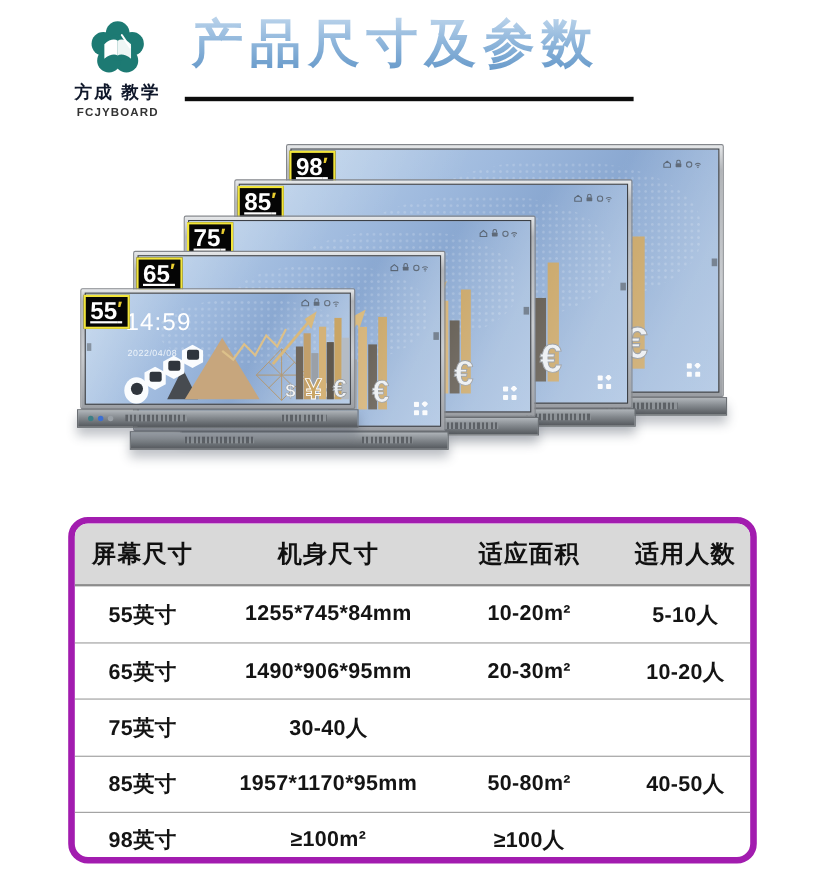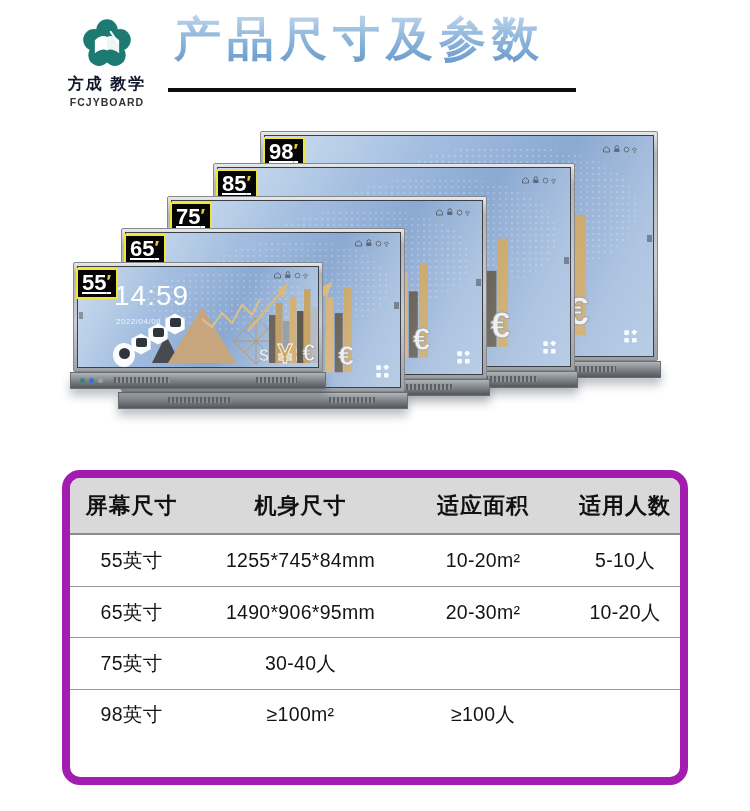--- a/index.html
+++ b/index.html
@@ -54,43 +54,43 @@
 
   .icons-tr{position:absolute;top:4%;right:4%;width:36px;height:8px;opacity:.85;}
   .grid-br{position:absolute;right:4%;bottom:6%;width:13px;height:13px;opacity:.95;}
   .side-sq{position:absolute;right:1px;top:45%;width:5px;height:7px;background:#2c3238;opacity:.6;}
   .side-sq-l{position:absolute;left:1px;top:45%;width:4px;height:7px;background:#2c3238;opacity:.5;}
 
   .chart-slot{position:absolute;left:45%;bottom:8%;width:46%;height:62%;}
   .chart-slot svg,.scene-slot svg,.icons-tr svg,.grid-br svg{width:100%;height:100%;display:block;}
 
   
-  .clock{position:absolute;left:36px;top:13px;color:#fff;font-size:28px;font-weight:300;letter-spacing:1px;z-index:2;}
+  .clock{position:absolute;left:36px;top:13px;color:#fff;font-size:22px;font-weight:300;letter-spacing:1px;z-index:2;}
   .clock-date{position:absolute;left:38px;top:50px;color:#eef4fa;font-size:8px;letter-spacing:.5px;z-index:2;}
   .clock-week{position:absolute;left:38px;top:62px;color:#eef4fa;font-size:8px;z-index:2;margin-top:48px;}
   .hex{position:absolute;width:22px;height:24px;background:#fafcfe;z-index:2;
        clip-path:polygon(50% 6%,94% 28%,94% 72%,50% 94%,6% 72%,6% 28%);}
   .hex i{position:absolute;left:50%;top:46%;width:11px;height:9px;margin:-5px 0 0 -5.5px;
        background:#2f353d;border-radius:2px;}
   .app1{left:35px;top:76px;border-radius:50%;clip-path:none;}
   .app1 i{width:11px;height:11px;border-radius:50%;margin-top:-6px;}
   .app2{left:52px;top:65px;} .app3{left:69px;top:55px;} .app4{left:86px;top:45px;}
   .scene-slot{position:absolute;left:58px;bottom:2px;width:186px;height:92px;z-index:1;}
 
   
   .spec-table{position:absolute;left:62px;top:470px;width:626px;height:315px;box-sizing:border-box;
-        border:8px solid #a21caf;border-radius:18px;overflow:hidden;background:#fff;}
+        border:6px solid #a21caf;border-radius:18px;overflow:hidden;background:#fff;}
   .t-head{display:grid;grid-template-columns:123px 215px 150px 134px;height:57px;
         background:#d9d9d9;border-bottom:2px solid #8c8c8c;box-sizing:border-box;}
   .t-head .th{display:flex;align-items:center;justify-content:center;
         font-size:22px;font-weight:bold;color:#111;letter-spacing:1px;}
   .t-row{display:grid;grid-template-columns:123px 215px 150px 134px;height:51.2px;box-sizing:border-box;}
   .t-row + .t-row{border-top:1.5px solid #9b9b9b;}
   .t-row .td{display:flex;align-items:center;justify-content:center;
-        font-size:19.5px;color:#141414;letter-spacing:.3px;}
+        font-size:19.5px;color:#141414;letter-spacing:.3px;font-weight:bold;}
 </style>
 </head>
 <body>
 
 <div class="page">
 
   <div class="logo">
     <svg viewBox="0 0 60 60" width="56" height="56">
       <g fill="#1d7a73">
         <circle cx="30" cy="15" r="11.5"></circle>
@@ -402,19 +402,25 @@
       <div class="td">65英寸</div>
       <div class="td">1490*906*95mm</div>
       <div class="td">20-30m²</div>
       <div class="td">10-20人</div>
     </div>
     <div class="t-row">
       <div class="td">75英寸</div>
       <div class="td">30-40人</div>
     </div>
     <div class="t-row">
+      <div class="td">85英寸</div>
+      <div class="td">1957*1170*95mm</div>
+      <div class="td">50-80m²</div>
+      <div class="td">40-50人</div>
+    </div>
+    <div class="t-row">
       <div class="td">98英寸</div>
       <div class="td">≥100m²</div>
       <div class="td">≥100人</div>
     </div>
   </div>
 
 </div>
 
 </body></html>

